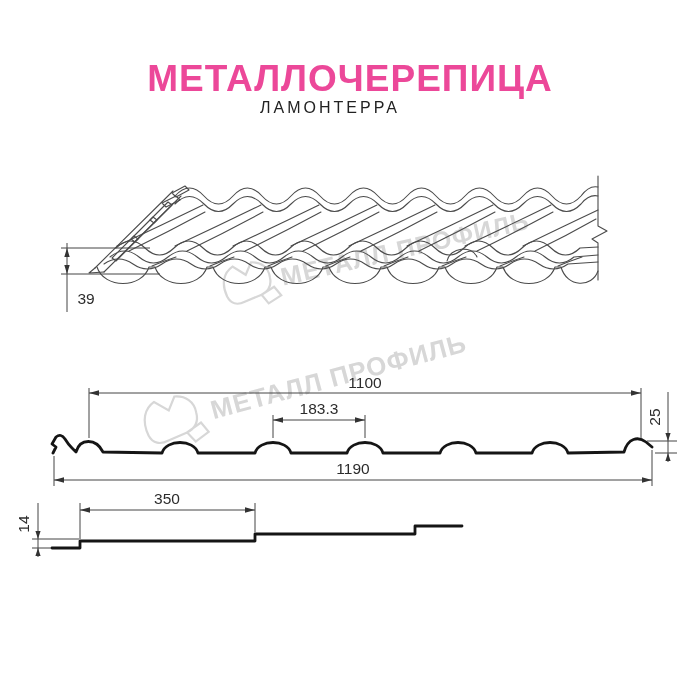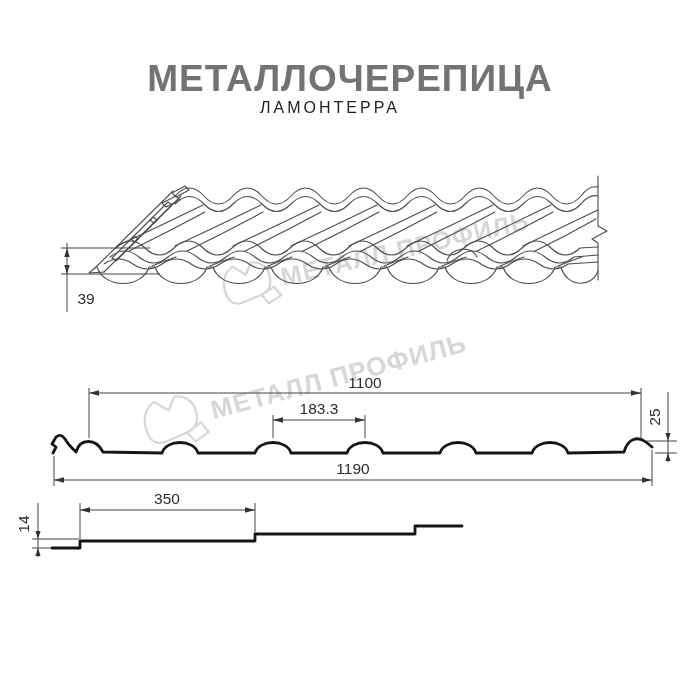--- a/index.html
+++ b/index.html
@@ -1,19 +1,19 @@
 <!DOCTYPE html>
 <html><head>
 <meta charset="utf-8">
 <style>
   html,body{margin:0;padding:0;background:#ffffff;}
   .page{position:relative;width:700px;height:700px;background:#ffffff;overflow:hidden;
         font-family:"Liberation Sans",sans-serif;}
   .title{position:absolute;top:60px;left:0;width:700px;text-align:center;
-         font-size:37px;font-weight:800;letter-spacing:1px;color:#737373;line-height:1;}
+         font-size:37px;font-weight:800;letter-spacing:1px;color:#ec4899;line-height:1;}
   .subtitle{position:absolute;top:100px;left:0;width:660px;text-align:center;
             font-size:16px;font-weight:500;letter-spacing:3px;color:#222;line-height:1;}
   svg{position:absolute;top:0;left:0;}
   .ln{stroke:#4b4b4b;stroke-width:1.1;fill:none;stroke-linejoin:round;stroke-linecap:round;}
   .thick{stroke:#151515;stroke-width:2.8;fill:none;stroke-linejoin:round;stroke-linecap:round;}
   .dim{stroke:#454545;stroke-width:1;fill:none;}
   .arr{fill:#333;stroke:none;}
   .dimtxt{fill:#2c2c2c;font-size:15.5px;font-family:"Liberation Sans",sans-serif;}
   .wmtxt{font-family:"Liberation Sans",sans-serif;font-weight:700;letter-spacing:1px;}
 </style>

